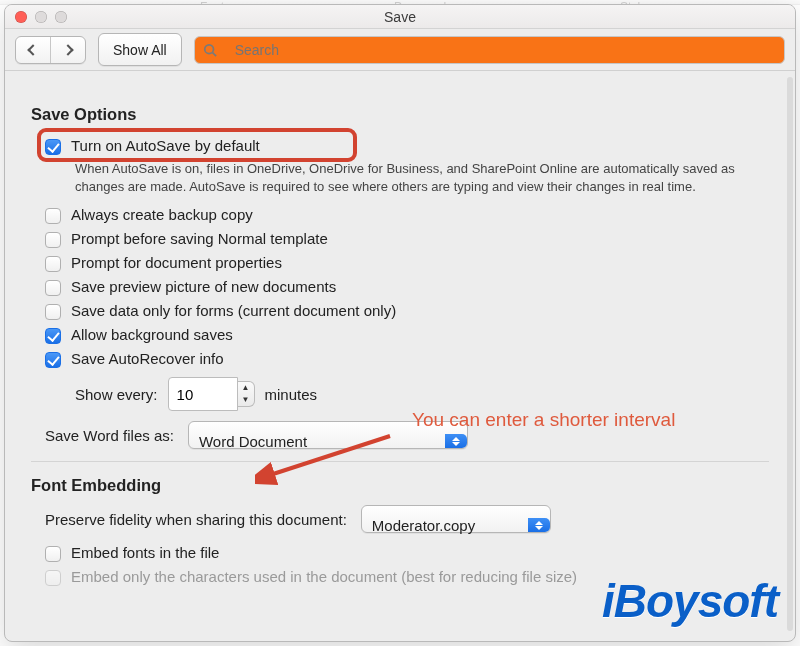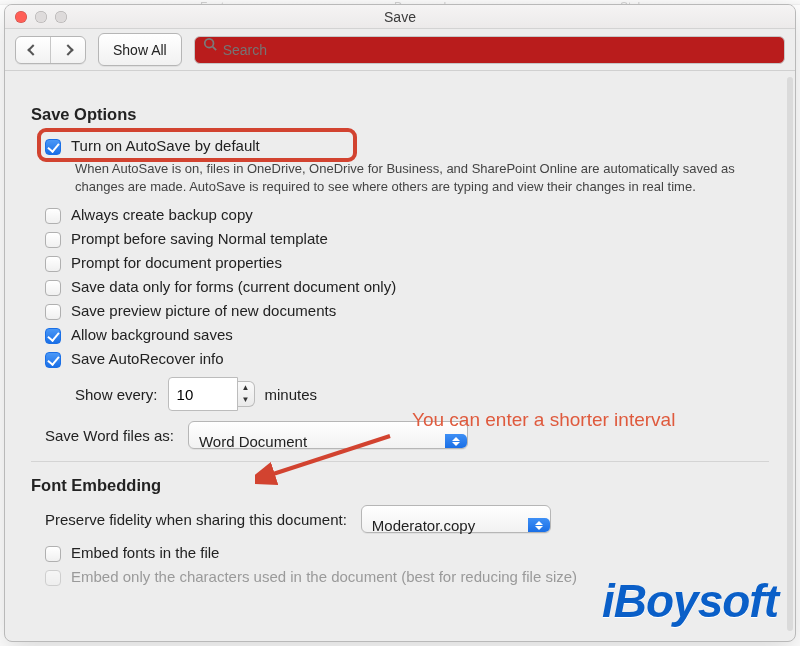--- a/index.html
+++ b/index.html
@@ -87,24 +87,24 @@
     font-size:14px; color:#222;
     box-shadow: 0 1px 0 rgba(0,0,0,.05);
     cursor:pointer;
     display:flex;align-items:center;
   }
   .searchwrap {
     flex:1;
     height:28px;
     border:1px solid #c6c6c6;
     border-radius:6px;
-    background:#b91c1c;
-    display:flex;
+    background:#f97316;
+    display:flex;align-items:center;
     padding:0 8px;
-    gap:4px;
+    gap:16px;
   }
   .searchwrap input {
     border:none; outline:none; flex:1; font-size:14px; background:transparent;
   }
   .content {
     padding: 20px 26px 10px 26px;
     color:#222;
     overflow:auto;
     height: calc(100% - 66px);
     position: relative;
@@ -296,25 +296,25 @@
     <div class="row">
         <div class="mac-checkbox"></div>
         <span>Prompt before saving Normal template</span>
       </div>
     <div class="row">
         <div class="mac-checkbox"></div>
         <span>Prompt for document properties</span>
       </div>
     <div class="row">
         <div class="mac-checkbox"></div>
+        <span>Save preview picture of new documents</span>
+      </div>
+    <div class="row">
+        <div class="mac-checkbox"></div>
         <span>Save data only for forms (current document only)</span>
-      </div>
-    <div class="row">
-        <div class="mac-checkbox"></div>
-        <span>Save preview picture of new documents</span>
       </div>
     <div class="row">
         <div class="mac-checkbox checked"></div>
         <span>Allow background saves</span>
       </div>
     <div class="row">
         <div class="mac-checkbox checked"></div>
         <span>Save AutoRecover info</span>
       </div>
 

